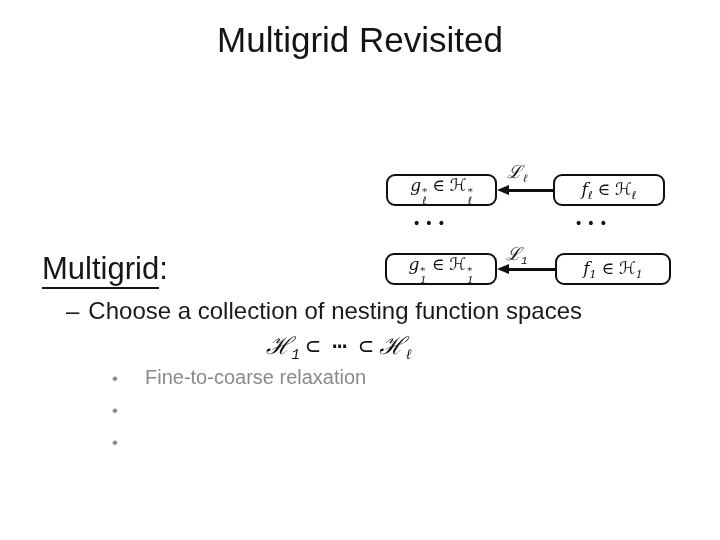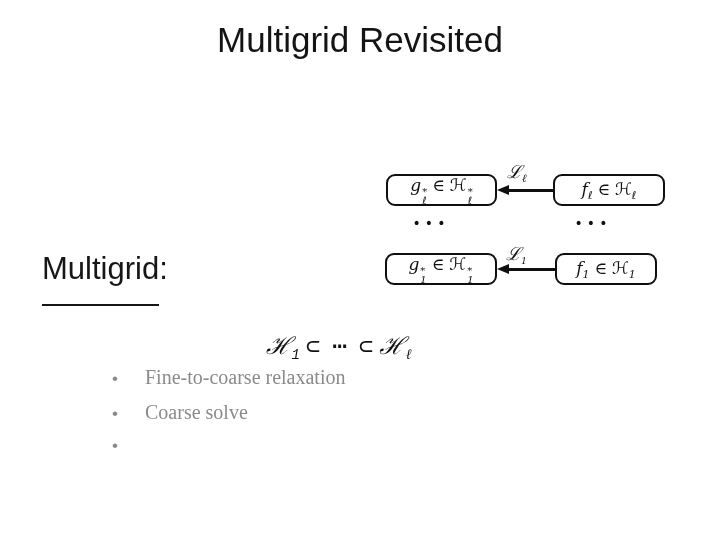--- a/index.html
+++ b/index.html
@@ -22,43 +22,43 @@
   .mtext{white-space:nowrap;}
   .mo{margin:0 5px;font-style:normal;}
   .ss{display:inline-flex;flex-direction:column;justify-content:center;line-height:1;
       font-size:10px;vertical-align:-4px;margin-left:1px;}
   .ss span{height:9px;display:block;}
   .sb{font-size:11px;vertical-align:-4px;}
   
   .arrow-line{position:absolute;height:3px;background:#0f0f0f;}
   .arrow-head{position:absolute;width:0;height:0;border-style:solid;
       border-width:5.5px 12px 5.5px 0;border-color:transparent #0f0f0f transparent transparent;}
-  .arrow-label{position:absolute;font-family:Liberation Serif, serif;
+  .arrow-label{position:absolute;font-family:Liberation Mono, monospace;
       font-style:italic;font-size:18px;color:#111;}
   .ellipsis{position:absolute;width:44px;text-align:center;font-size:14px;
       letter-spacing:4px;color:#111;font-family:"DejaVu Sans",sans-serif;}
   
   .heading{position:absolute;left:42px;top:250px;font-size:31px;line-height:1.2;color:#161616;}
-  .heading .uword{border-bottom:2.5px solid #161616;padding-bottom:18px;}
+  .heading .uword{border-bottom:2.5px solid #161616;padding-bottom:1px;}
   
   .dash-line{position:absolute;left:66px;top:297px;font-size:24px;line-height:1.2;
       color:#1a1a1a;white-space:nowrap;}
   .dash-line .dash{margin-right:9px;}
   
   .formula{position:absolute;left:266px;top:328px;
       font-family:Liberation Mono, monospace;font-style:italic;
       font-size:24px;color:#111;white-space:nowrap;}
   .formula .op{margin:0 6px;font-style:normal;}
   .formula .fsb{font-size:14px;vertical-align:-5px;}
   
   .bullets{position:absolute;left:112px;top:366px;display:flex;flex-direction:column;
       gap:12px;color:#8a8a8a;}
   .bullet-row{display:flex;align-items:baseline;line-height:1.15;}
   .bullet-marker{width:33px;font-size:17px;flex:0 0 auto;}
-  .bullet-text{font-size:20px;font-family:Liberation Serif, serif;}
+  .bullet-text{font-size:20px;}
 </style>
 </head>
 <body>
 
 <div class="slide">
 
   <h1 class="title">Multigrid Revisited</h1>
 
   <div class="mbox" style="left:386px;top:174px;width:111px;height:32px;">
     <span class="mtext"><span>g</span><span class="ss">
@@ -88,36 +88,36 @@
         </span><span class="mo">∈</span><span>ℋ</span><span class="ss">
           <span>*</span>
           <span>1</span>
         </span></span>
   </div>
 
   <div class="arrow-head" style="left:497px;top:263.5px;"></div>
   <div class="arrow-line" style="left:508px;top:267.5px;width:47px;"></div>
   <div class="arrow-label" style="left:506px;top:241px;text-align:right;"><span>ℒ</span><span class="sb">1</span></div>
 
-  <div class="mbox" style="left:555px;top:253px;width:102px;height:32px;">
+  <div class="mbox" style="left:555px;top:253px;width:116px;height:32px;">
     <span class="mtext"><span>f</span><span class="sb">1</span><span class="mo">∈</span><span>ℋ</span><span class="sb">1</span></span>
   </div>
 
   <div class="heading"><span class="uword">Multigrid</span><span>:</span></div>
 
+  <div class="dash-line"><span class="dash">–</span><span>Choose a collection of nesting function spaces</span></div>
 
   <div class="formula"><span>ℋ</span><span class="fsb">1</span><span class="op">⊂</span><span class="op">⋯</span><span class="op">⊂</span><span>ℋ</span><span class="fsb">ℓ</span></div>
 
   <div class="bullets">
     <div class="bullet-row">
       <span class="bullet-marker">•</span>
       <span class="bullet-text">Fine-to-coarse relaxation</span>
     </div>
     <div class="bullet-row">
       <span class="bullet-marker">•</span>
-      <span class="bullet-text">Coarse solve</span>
     </div>
     <div class="bullet-row">
       <span class="bullet-marker">•</span>
     </div>
   </div>
 
 </div>
 
 </body></html>

